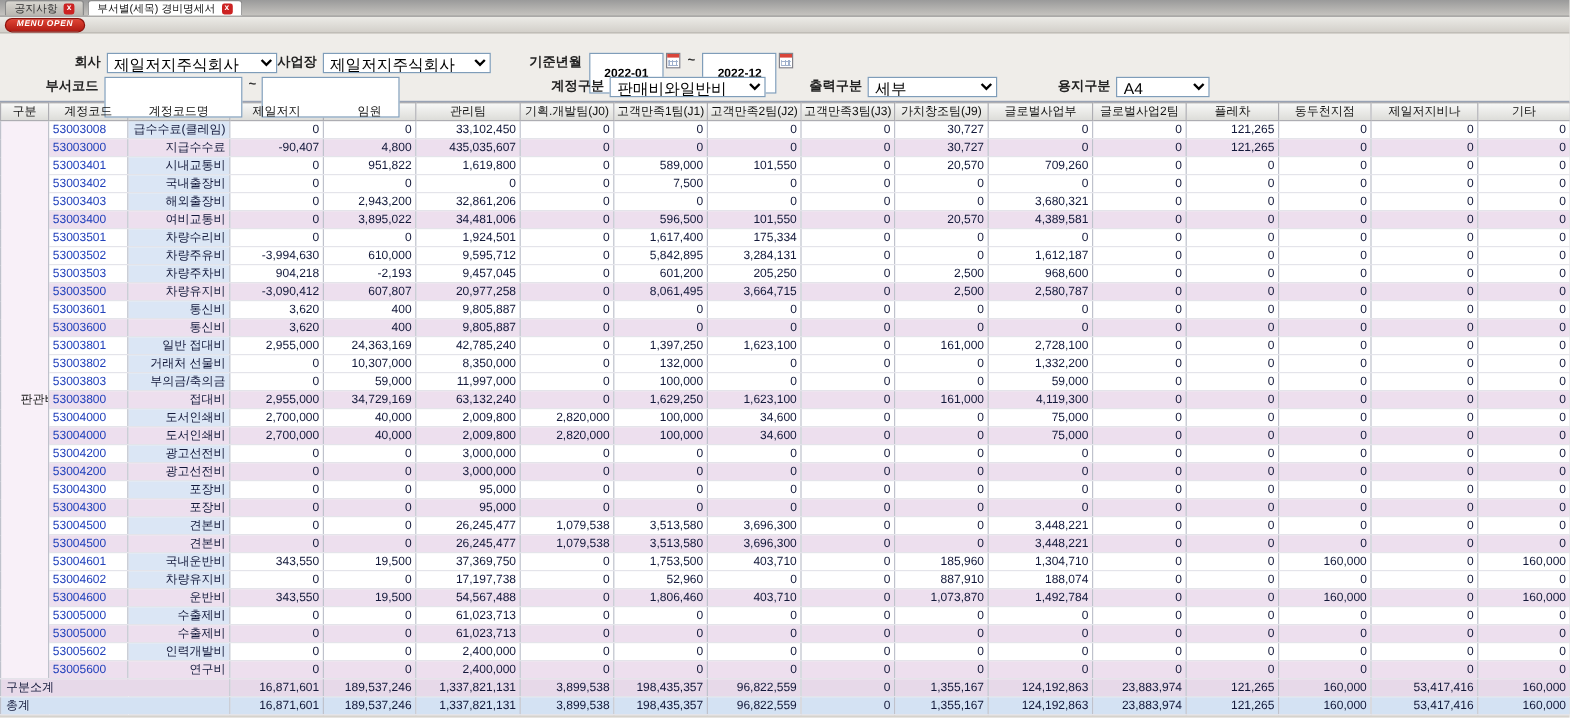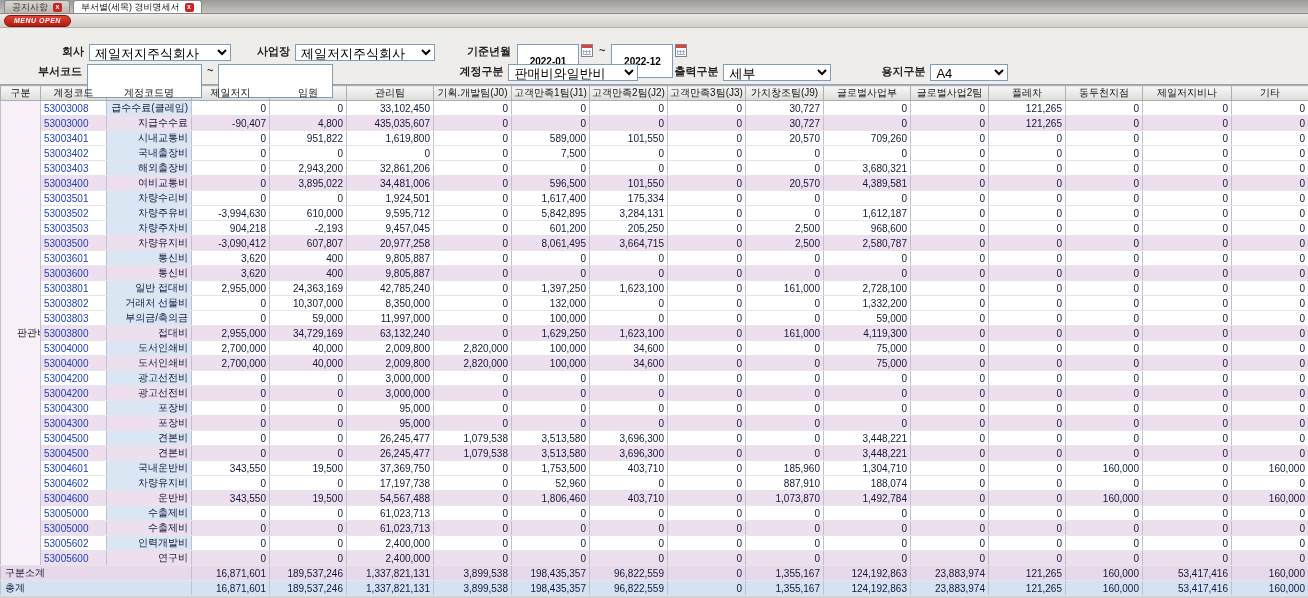--- a/index.html
+++ b/index.html
@@ -116,21 +116,21 @@
 <div class="menubar">
   <span class="menu-open">MENU OPEN</span>
 </div>
 
 <div class="filters">
   <div class="frow">
     <span class="flabel" style="margin-left:62px">회사</span>
     <select style="width:142px;margin-left:5px">
       <option>제일저지주식회사</option>
     </select>
-    <span class="flabel" style="margin-left:26px">사업장</span>
+    <span class="flabel" style="">사업장</span>
     <select style="width:140px;margin-left:5px">
       <option>제일저지주식회사</option>
     </select>
     <span class="flabel" style="margin-left:32px">기준년월</span>
     <input type="text" class="dateinput" style="margin-left: 6px;" value="2022-01">
     <span class="cal" style="margin-left:2px"></span>
     <span class="tilde" style="margin-left:6px">~</span>
     <input type="text" class="dateinput" style="margin-left: 6px;" value="2022-12">
     <span class="cal" style="margin-left:2px"></span>
   </div>

